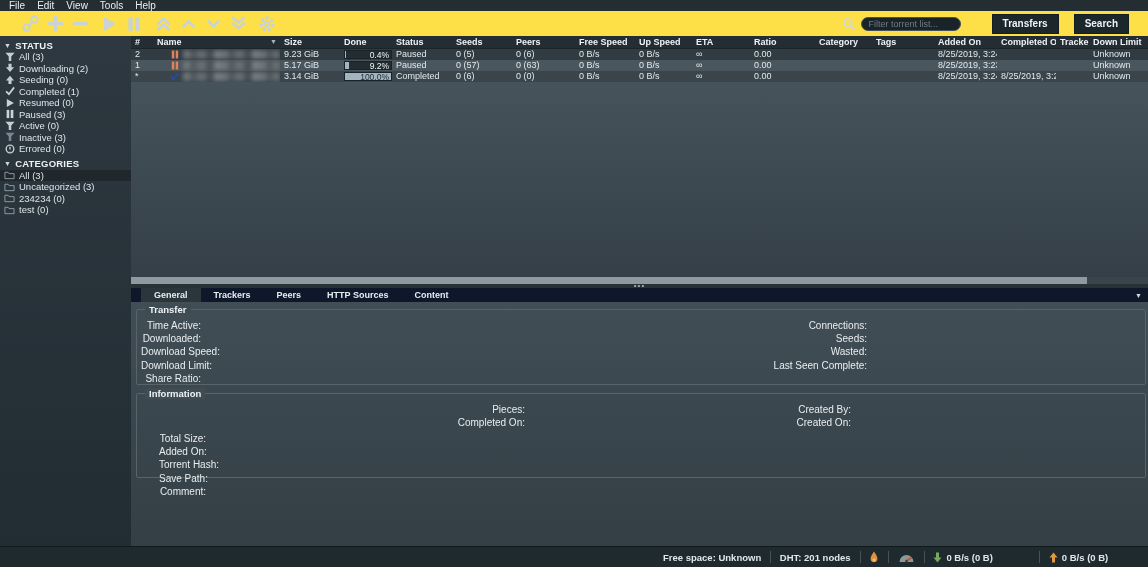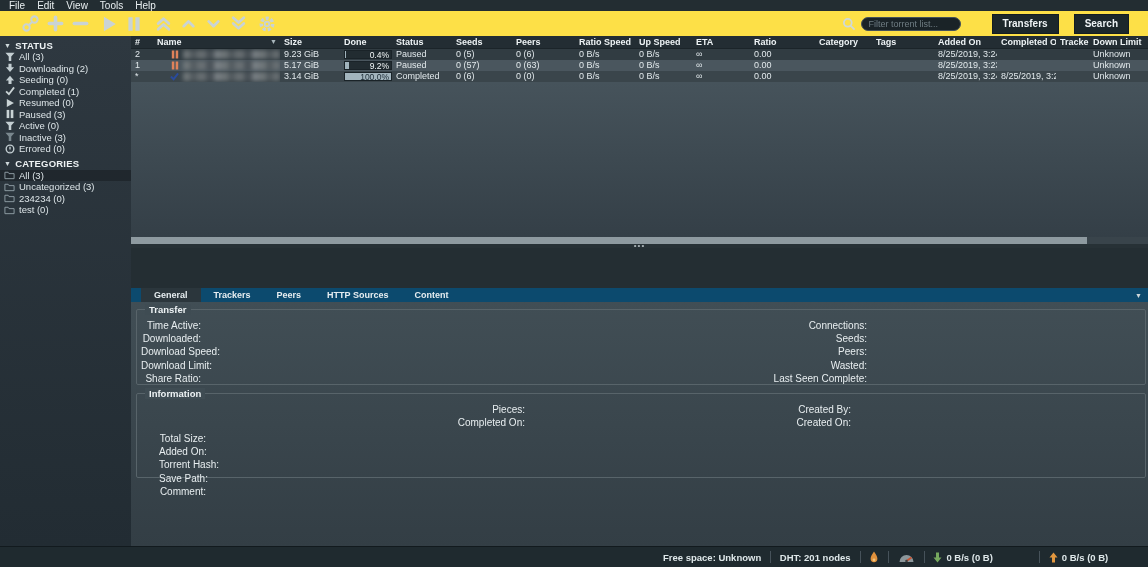--- a/index.html
+++ b/index.html
@@ -71,21 +71,21 @@
   .ptext.dark { color:#20303a; }
 
   .table-empty { flex:1; background:linear-gradient(#46535b,#343f47); }
 
   .hscroll { height:7px; background:#39444b; }
   .hthumb { height:7px; width:94%; background:#8e9aa0; }
   .splitter { height:4px; background:#273136; display:flex; align-items:center; justify-content:center; }
   .splitter .dots { color:#aab4b8; font-size:8px; line-height:4px; letter-spacing:1px; }
 
   
-  .tabbar { height:14px; background:#0c4a6e; display:flex; align-items:center; padding-left:10px;margin-top:40px; }
+  .tabbar { height:14px; background:#0f172a; display:flex; align-items:center; padding-left:10px; }
   .dtab { padding:0 13px; font-size:9px; font-weight:600; color:#e6edf0; line-height:14px; cursor:default; }
   .dtab.active { background:#2b363c; }
   .tabbar-caret { margin-left:auto; margin-right:6px; font-size:7px; color:#cfd8da; }
 
   
   .details { height:244px; background:linear-gradient(#414e55,#333e45); padding:7px 2px 0 5px; }
   .groupbox { position:relative; border:1px solid #58646a; border-radius:2px; margin-bottom:8px; }
   .gb-title { position:absolute; top:-6px; left:8px; background:#3f4c53; padding:0 4px; font-size:9.5px; font-weight:bold; color:#eef3f5; line-height:11px; }
   .gb-content { position:relative; width:100%; height:100%; }
   .gcol { position:absolute; top:9px; text-align:right; }
@@ -321,21 +321,21 @@
       <div class="th">#</div>
       <div class="th name-h">
         <span>Name</span>
         <span class="sort-arrow">▼</span>
       </div>
       <div class="th">Size</div>
       <div class="th">Done</div>
       <div class="th">Status</div>
       <div class="th">Seeds</div>
       <div class="th">Peers</div>
-      <div class="th">Ratio Speed</div>
+      <div class="th">Free Speed</div>
       <div class="th">Up Speed</div>
       <div class="th">ETA</div>
       <div class="th">Ratio</div>
       <div class="th">Category</div>
       <div class="th">Tags</div>
       <div class="th">Added On</div>
       <div class="th">Completed On</div>
       <div class="th">Tracker</div>
       <div class="th">Down Limit</div>
     </div>
@@ -464,21 +464,20 @@
           <div class="gcol t-c1">
             <div class="glabel">Time Active:</div>
             <div class="glabel">Downloaded:</div>
             <div class="glabel">Download Speed:</div>
             <div class="glabel">Download Limit:</div>
             <div class="glabel">Share Ratio:</div>
           </div>
           <div class="gcol t-c3">
             <div class="glabel">Connections:</div>
             <div class="glabel">Seeds:</div>
-            <div class="glabel">Peers:</div>
             <div class="glabel">Wasted:</div>
             <div class="glabel">Last Seen Complete:</div>
           </div>
         </div>
       </div>
 
       <div class="groupbox gb-info">
         <span class="gb-title">Information</span>
         <div class="gb-content">
           <div class="gcol i-c1">

